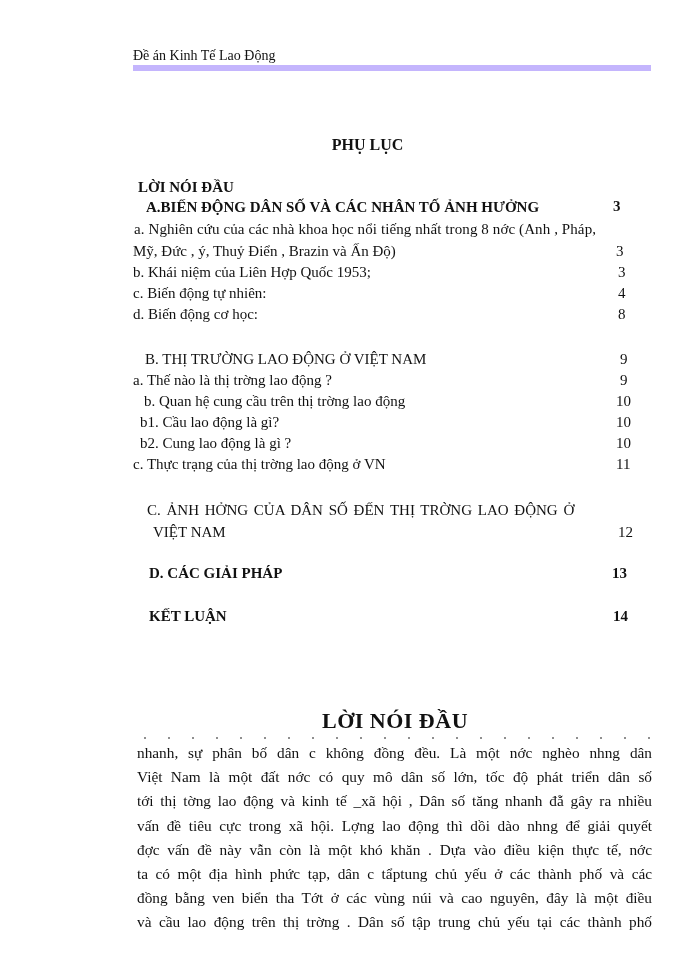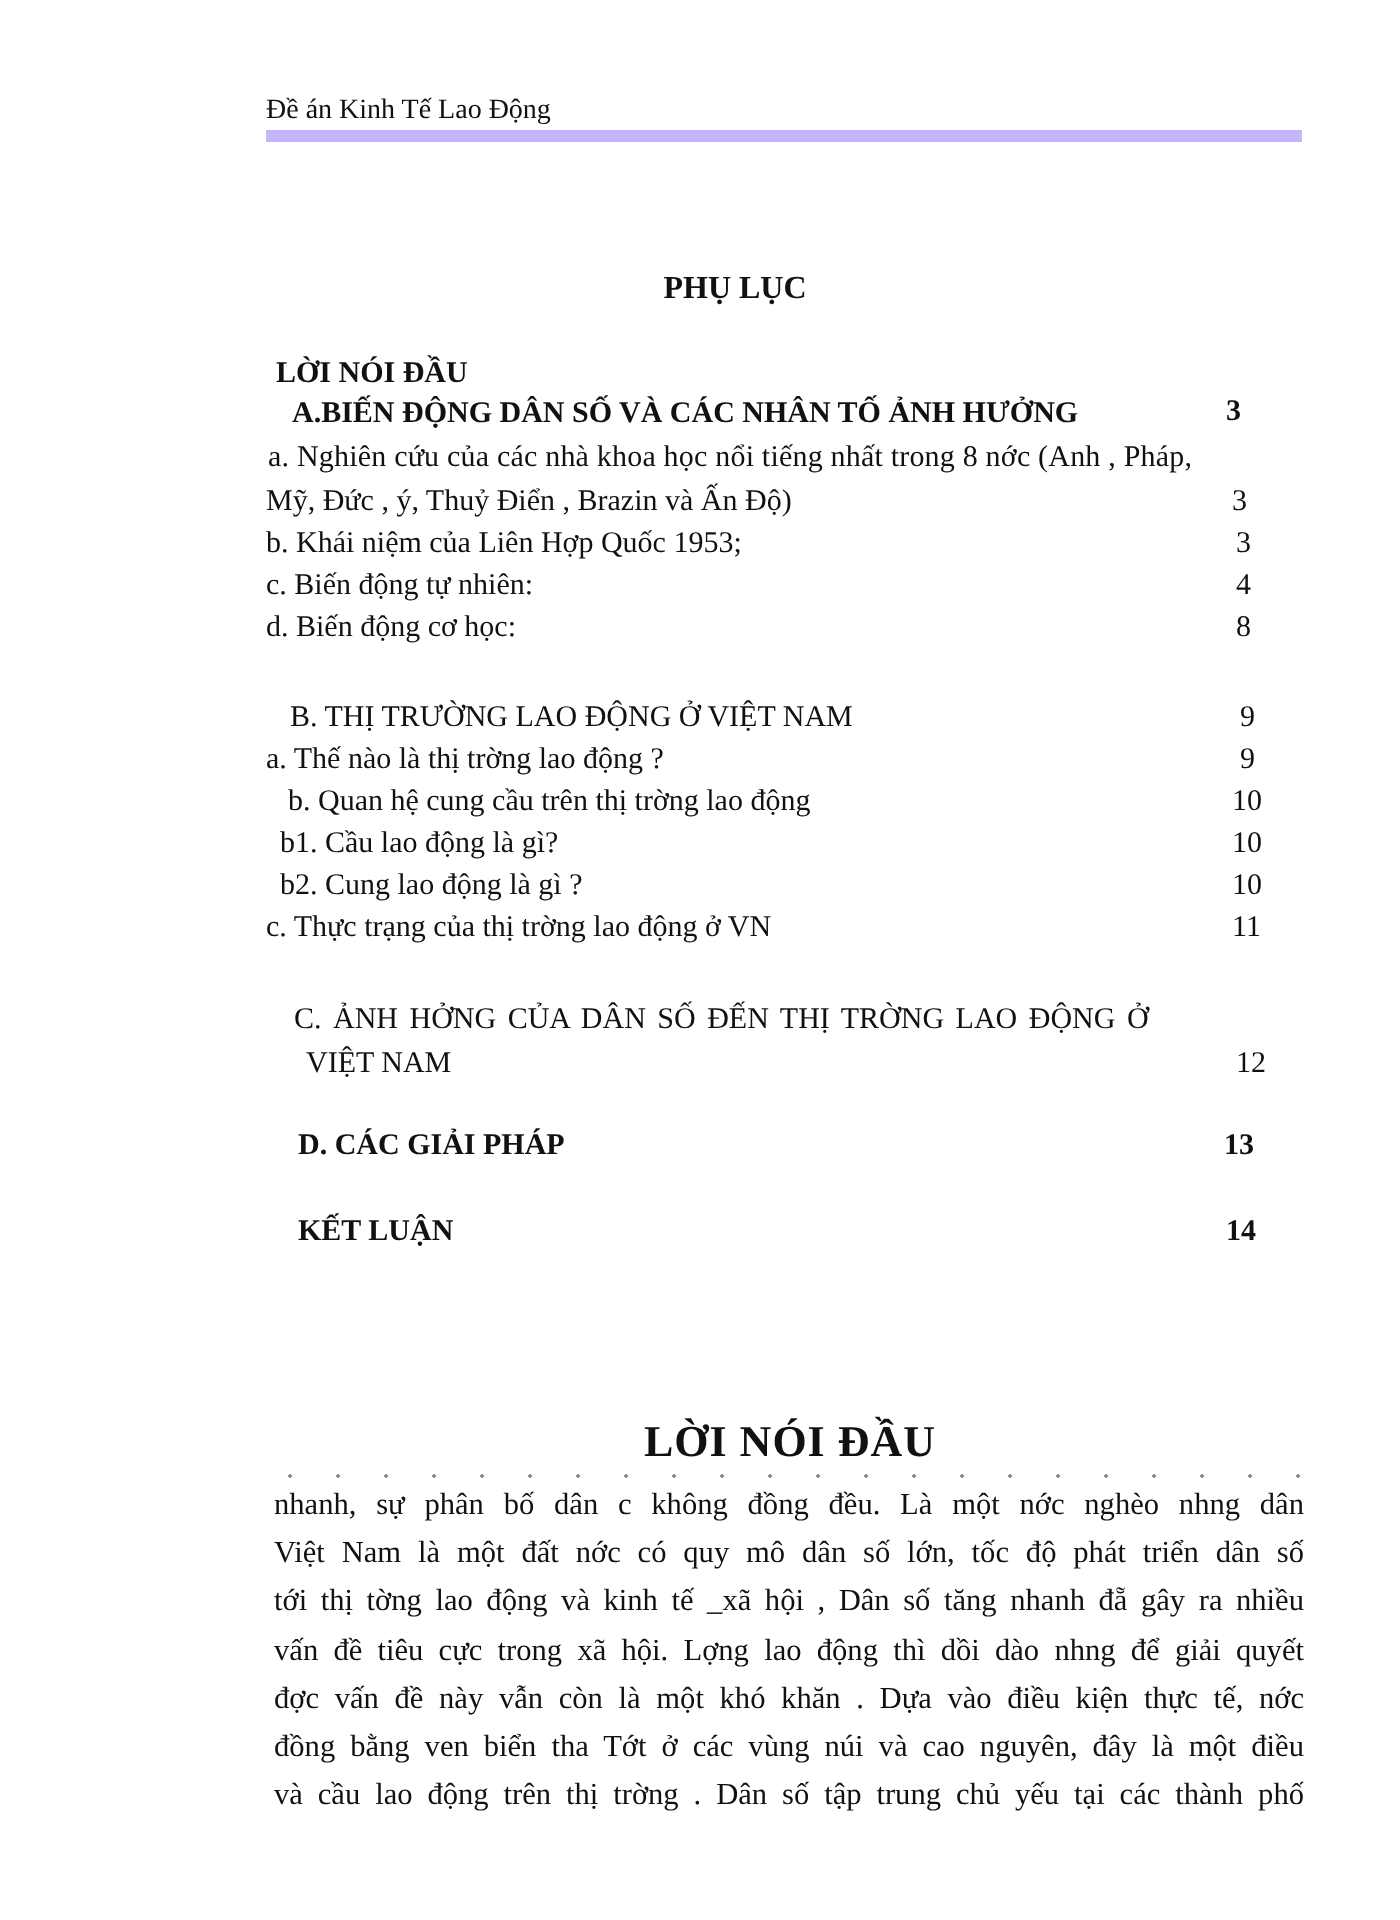--- a/index.html
+++ b/index.html
@@ -74,15 +74,16 @@
 
 <div class="abs h2">LỜI NÓI ĐẦU</div>
 <div class="abs garble"></div>
 
 <div class="abs para">
   <p>nhanh, sự phân bố dân c  không đồng đều.  Là một nớc  nghèo nhng  dân</p>
   <p>Việt Nam là một đất nớc  có quy mô dân số lớn, tốc độ phát triển dân số</p>
   <p>tới thị tờng  lao động và kinh tế _xã hội , Dân số  tăng nhanh đẵ gây ra nhiều</p>
   <p>vấn đề tiêu cực trong xã hội. Lợng  lao động  thì dồi dào nhng  để giải quyết</p>
   <p>đợc  vấn đề này vẫn còn là một khó khăn . Dựa vào điều kiện thực tế, nớc</p>
+  <p>ta có một địa hình phức tạp, dân c  tẩptung chủ yếu ở các thành phố và các</p>
   <p>đồng bằng ven biển tha  Tớt ở các vùng núi và cao nguyên, đây là một điều</p>
   <p>và cầu lao động trên thị trờng  . Dân số tập trung chủ yếu tại các thành phố</p>
 </div>
 
 </body></html>

